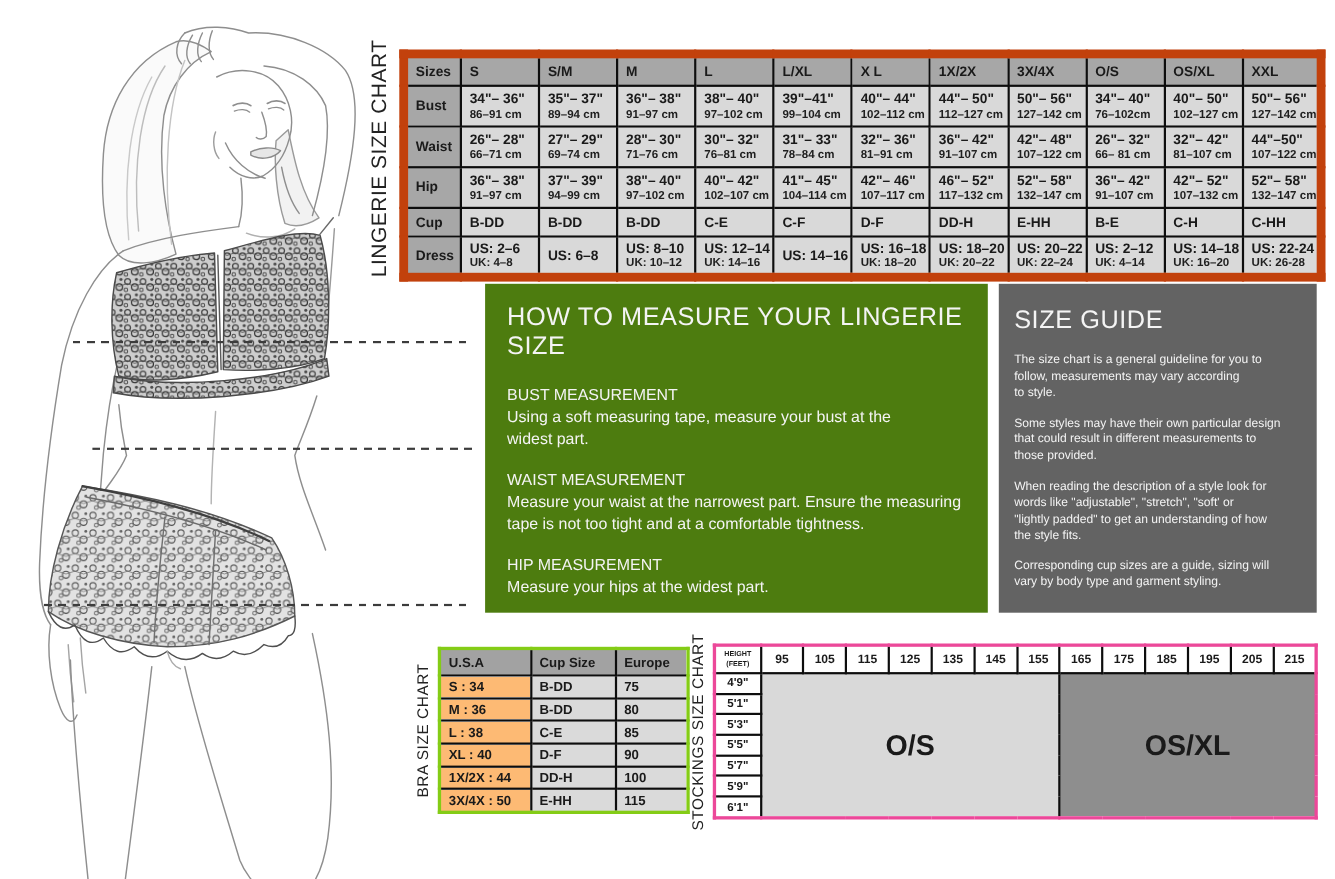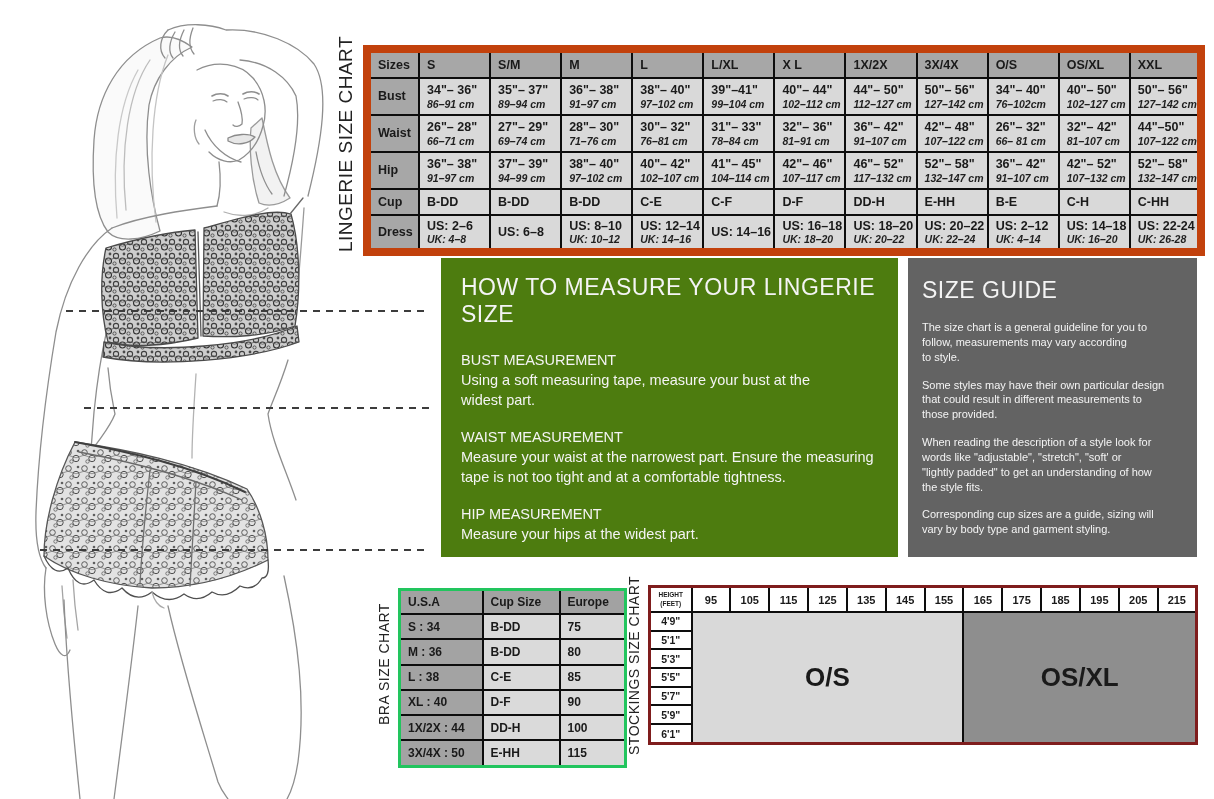--- a/index.html
+++ b/index.html
@@ -22,46 +22,46 @@
   table{border-collapse:collapse;table-layout:fixed;}
   td,th{border:2px solid #0d0d0d;padding:0 0 0 7px;text-align:left;vertical-align:middle;
         font-weight:bold;overflow:hidden;}
 
   
   .lingerie{position:absolute;left:363px;top:45px;width:842px;height:198px;
             border:8px solid #c2410c;}
   .lingerie th{background:#a7a7a7;font-size:12.5px;height:24px;}
   .lingerie td{background:#d9d9d9;font-size:12.5px;line-height:1.15;}
   .lingerie td.rowlab{background:#a7a7a7;}
-  .lingerie .cm{font-size:10.5px;font-weight:bold;color:#1f1f1f;font-style:italic;}
+  .lingerie .cm{font-size:10.5px;font-weight:bold;color:#1f1f1f;}
   .lingerie tr.r-two{height:37px;}
   .lingerie tr.r-cup{height:26px;}
   .lingerie tr.r-dress{height:37px;padding-left:48px;}
 
   
   .panel{position:absolute;top:258px;height:299px;color:#f4f4f4;box-sizing:border-box;}
   .panel-howto{left:441px;width:457px;background:#4d7c0f;padding:16px 20px;}
   .panel-guide{left:908px;width:289px;background:#636363;padding:19px 14px;}
   .panel h1{margin:0 0 22px 0;font-size:23px;font-weight:400;letter-spacing:.5px;}
   .panel-guide h1{margin-bottom:16px;}
   .howto-section{margin-bottom:17px;font-size:14.5px;line-height:1.38;}
   .howto-heading{white-space:pre-line;}
   .howto-body{white-space:pre-line;}
   .guide-p{margin:0 0 13px 0;font-size:11px;line-height:1.35;white-space:pre-line;}
 
   
-  .bra{position:absolute;left:398px;top:588px;width:226px;height:180px;
-       border:3px solid #22c55e;}
+  .bra{position:absolute;left:398px;top:588px;width:226px;height:152px;
+       border:3px solid #84cc16;}
   .bra th{background:#a2a2a2;font-size:12px;height:22px;}
   .bra td{font-size:12px;background:#dadada;}
-  .bra td.usa{background:#a3a3a3;margin-top:47px;}
+  .bra td.usa{background:#fdba74;margin-top:47px;}
 
   
   .stockings{position:absolute;left:648px;top:585px;width:550px;height:160px;
-             border:3px solid #7f1d1d;}
+             border:3px solid #ec4899;}
   .stockings th{background:#fff;font-size:11px;text-align:center;padding:0;height:23px;}
   .stockings th.hcorner{font-size:6.5px;line-height:1.25;}
   .stockings td{background:#fff;font-size:10.5px;text-align:center;padding:0;}
   .stockings td.zone-os{background:#d9d9d9;font-size:26px;}
   .stockings td.zone-osxl{background:#8e8e8e;font-size:26px;}
 </style>
 </head>
 <body>
 
 <div class="figure-wrap">

